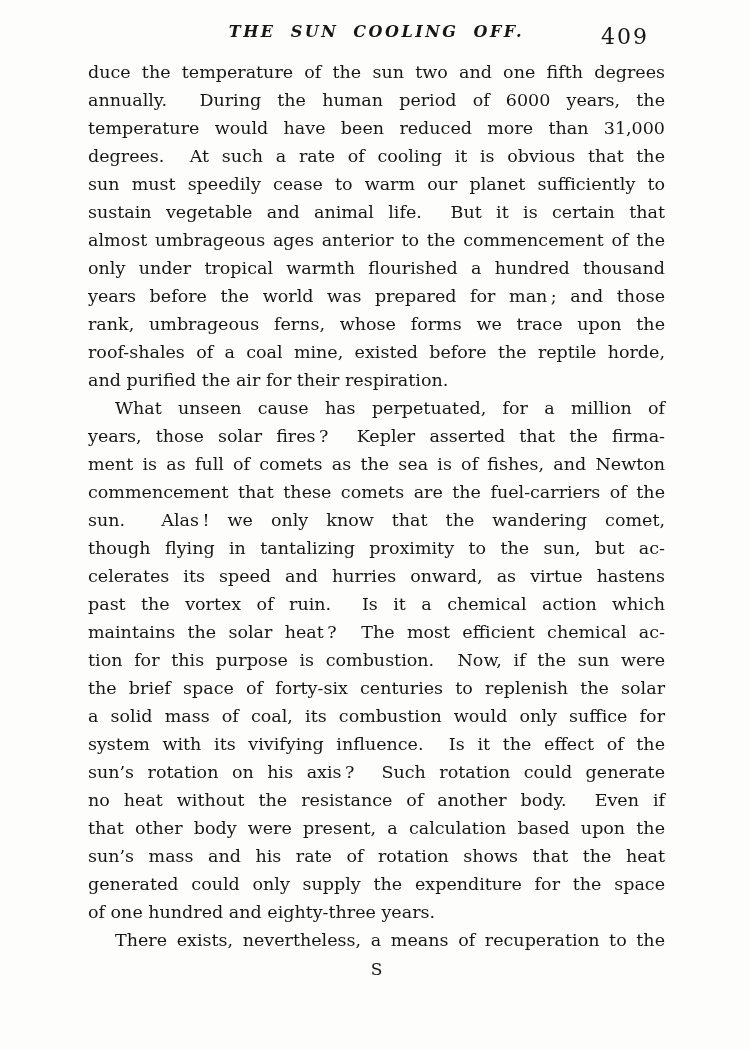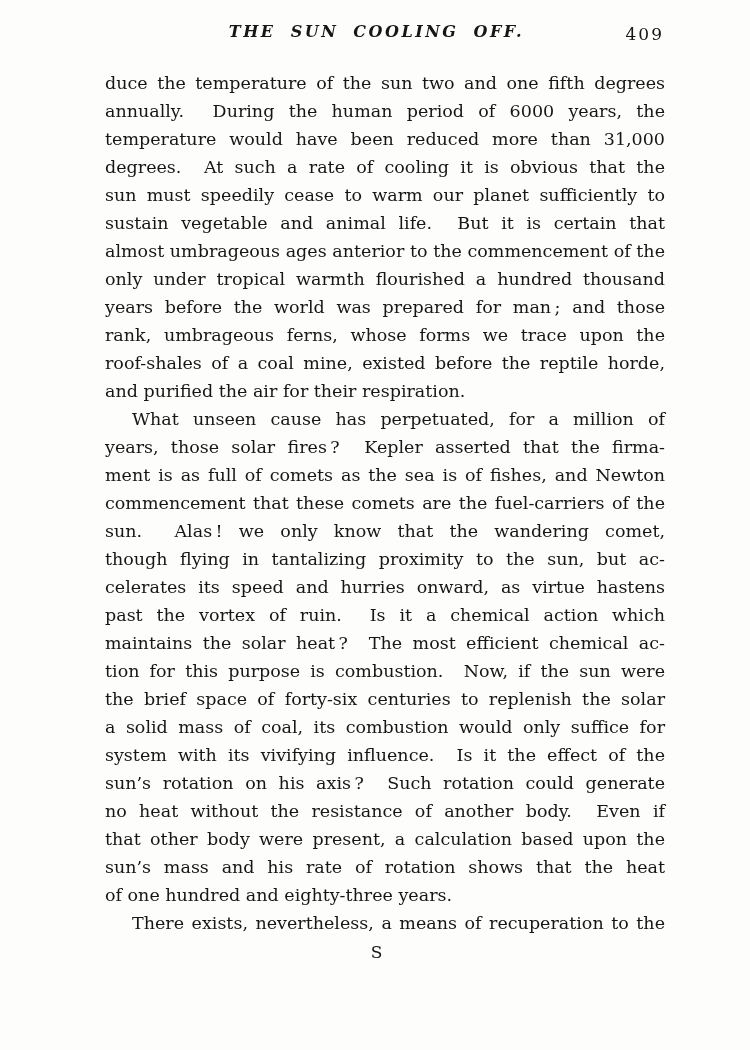--- a/index.html
+++ b/index.html
@@ -14,43 +14,42 @@
     box-sizing: border-box;
     padding: 22px 85px 0 88px;
     background: #fdfdfc;
     color: #161616;
     font-family: "DejaVu Serif", "Liberation Serif", serif;
     overflow: hidden;
   }
   .page-header {
     position: relative;
     height: 26px;
-    margin-bottom: 21px;
+    margin-bottom: 10px;
   }
   .running-title {
     text-align: center;
     font-style: italic;
     font-weight: bold;
     font-size: 16px;
     letter-spacing: 2.5px;
     word-spacing: 7px;
     white-space: nowrap;
   }
   .page-number {
     position: absolute;
-    right: 1px;
+    right: 16px;
     top: 2px;
-    font-size: 17px;
+    font-size: 22px;
     letter-spacing: 2px;
     font-style: normal;
   }
   .page-body {
     font-size: 17.5px;
     line-height: 28px;
-    margin-left: 17px;
   }
   .line {
     text-align: justify;
     text-align-last: justify;
   }
   .line.last {
     text-align-last: left;
   }
   .line.indent {
     text-indent: 27px;
@@ -94,18 +93,19 @@
       <div class="line">past the vortex of ruin.&nbsp; Is it a chemical action which</div>
       <div class="line">maintains the solar heat ?&nbsp; The most efficient chemical ac-</div>
       <div class="line">tion for this purpose is combustion.&nbsp; Now, if the sun were</div>
       <div class="line">the brief space of forty-six centuries to replenish the solar</div>
       <div class="line">a solid mass of coal, its combustion would only suffice for</div>
       <div class="line">system with its vivifying influence.&nbsp; Is it the effect of the</div>
       <div class="line">sun’s rotation on his axis ?&nbsp; Such rotation could generate</div>
       <div class="line">no heat without the resistance of another body.&nbsp; Even if</div>
       <div class="line">that other body were present, a calculation based upon the</div>
       <div class="line">sun’s mass and his rate of rotation shows that the heat</div>
+      <div class="line">generated could only supply the expenditure for the space</div>
       <div class="line last">of one hundred and eighty-three years.</div>
       <div class="line indent">There exists, nevertheless, a means of recuperation to the</div>
     </main>
 
   <footer class="signature">S</footer>
 </div>
 
 </body></html>

